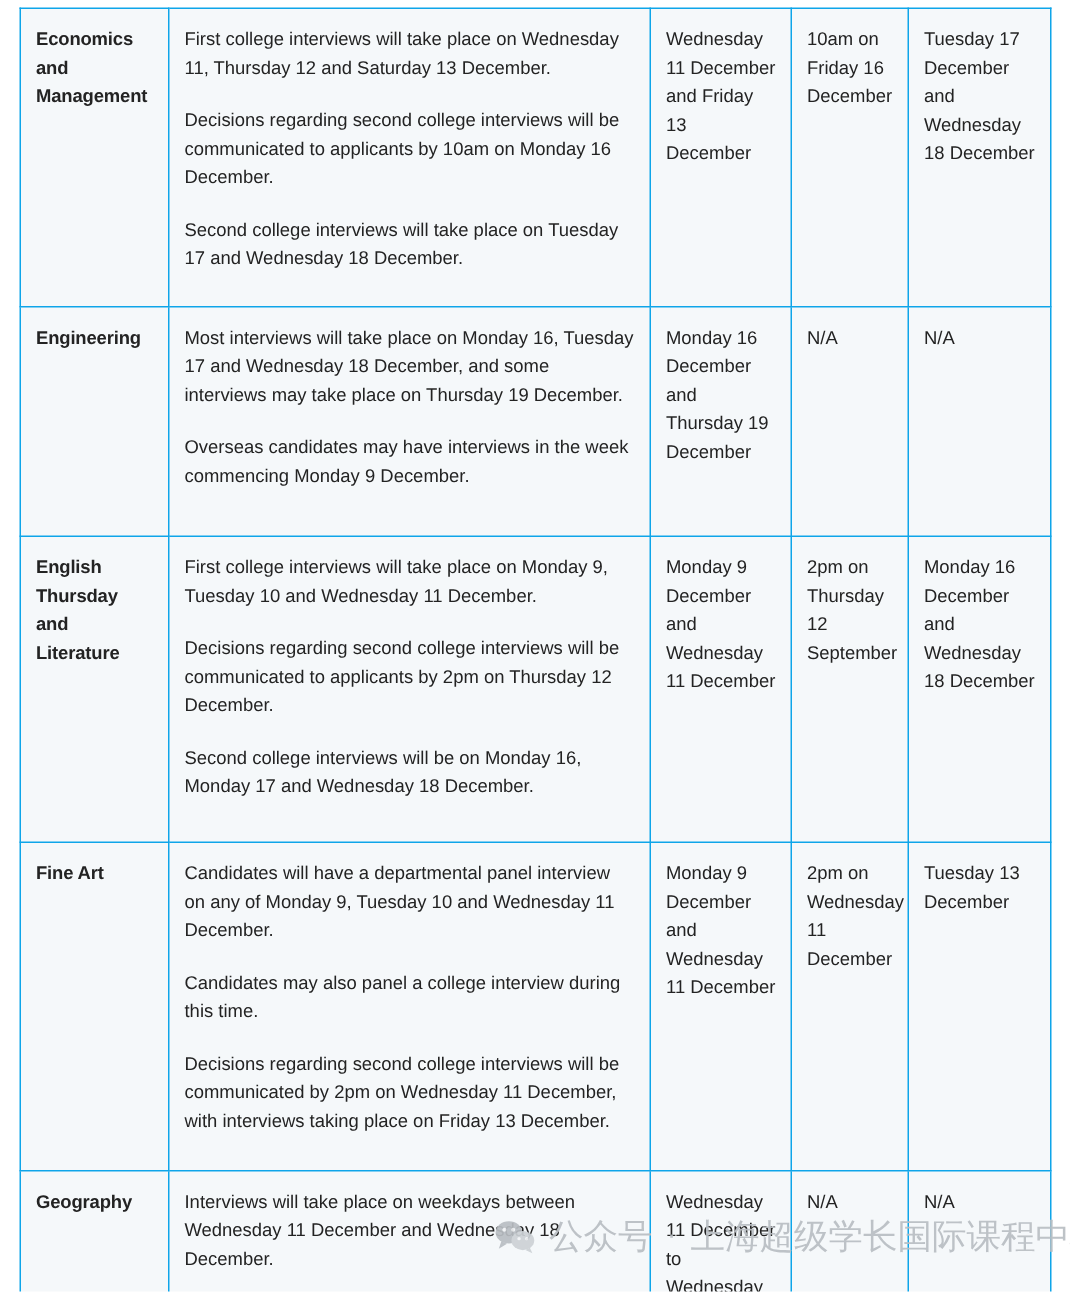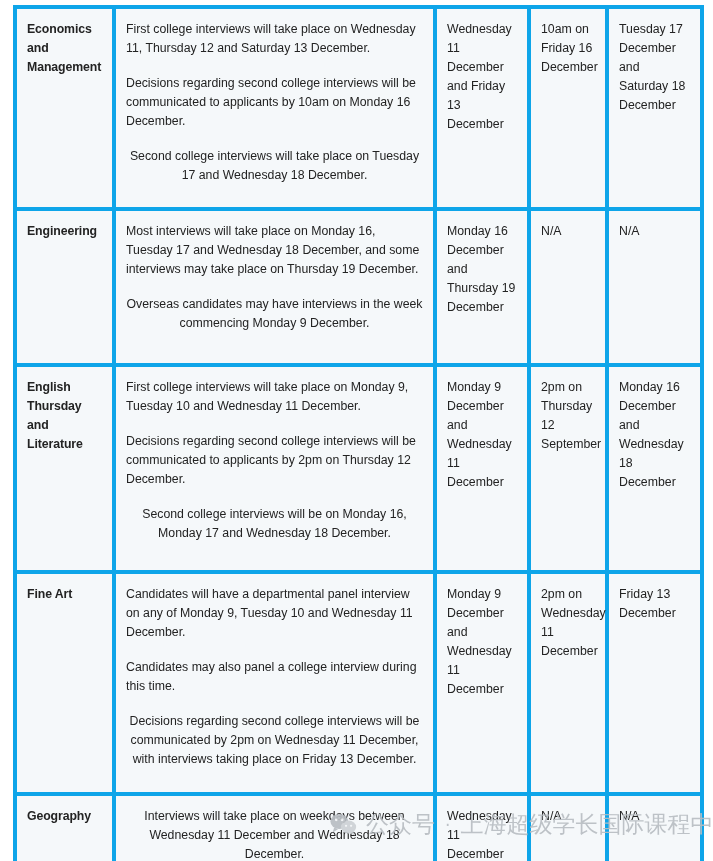--- a/index.html
+++ b/index.html
@@ -22,21 +22,21 @@
     width: 687px;
   }
 
   table.interview-table {
     border-collapse: collapse;
     table-layout: fixed;
     width: 687px;
   }
 
   table.interview-table td {
-    border: 4px solid #0ea5e9;
+    border: 1px solid #0ea5e9;
     vertical-align: top;
     padding: 11px 10px 12px 10px;
     background: #f5f8fa;
     color: #232323;
     font-size: 12.3px;
     line-height: 1.55;
   }
 
   td.subject-cell {
     background: #eceff2;
@@ -50,21 +50,20 @@
   col.c-details  { width: 321px; }
   col.c-first    { width: 94px; }
   col.c-decision { width: 78px; }
   col.c-second   { width: 95px; }
 
   td.details-cell p {
     margin: 0 0 16px 0;
   }
   td.details-cell p:last-child {
     margin-bottom: 0;
-    text-align: center;
   }
   td.details-cell {
     padding-right: 18px;
   }
 
   .na { }
 
   
   tr.row-economics td { height: 175px; }
   tr.row-engineering td { height: 129px; }
@@ -113,21 +112,21 @@
 
       <tr class="row-economics">
         <td class="subject-cell">Economics and Management</td>
         <td class="details-cell">
           <p>First college interviews will take place on Wednesday 11, Thursday 12 and Saturday 13 December.</p>
           <p>Decisions regarding second college interviews will be communicated to applicants by 10am on Monday 16 December.</p>
           <p>Second college interviews will take place on Tuesday 17 and Wednesday 18 December.</p>
         </td>
         <td>Wednesday 11 December and Friday 13 December</td>
         <td>10am on Friday 16 December</td>
-        <td>Tuesday 17 December and Saturday 18 December</td>
+        <td>Tuesday 17 December and Wednesday 18 December</td>
       </tr>
 
       <tr class="row-engineering">
         <td class="subject-cell">Engineering</td>
         <td class="details-cell">
           <p>Most interviews will take place on Monday 16, Tuesday 17 and Wednesday 18 December, and some interviews may take place on Thursday 19 December.</p>
           <p>Overseas candidates may have interviews in the week commencing Monday 9 December.</p>
         </td>
         <td>Monday 16 December and Thursday 19 December</td>
         <td class="na">N/A</td>
@@ -148,21 +147,21 @@
 
       <tr class="row-fineart">
         <td class="subject-cell">Fine Art</td>
         <td class="details-cell">
           <p>Candidates will have a departmental panel interview on any of Monday 9, Tuesday 10 and Wednesday 11 December.</p>
           <p>Candidates may also panel a college interview during this time.</p>
           <p>Decisions regarding second college interviews will be communicated by 2pm on Wednesday 11 December, with interviews taking place on Friday 13 December.</p>
         </td>
         <td>Monday 9 December and Wednesday 11 December</td>
         <td>2pm on Wednesday 11 December</td>
-        <td>Friday 13 December</td>
+        <td>Tuesday 13 December</td>
       </tr>
 
       <tr class="row-geography">
         <td class="subject-cell">Geography</td>
         <td class="details-cell">
           <p>Interviews will take place on weekdays between Wednesday 11 December and Wednesday 18 December.</p>
         </td>
         <td>Wednesday 11 December to Wednesday 18 December</td>
         <td class="na">N/A</td>
         <td class="na">N/A</td>

